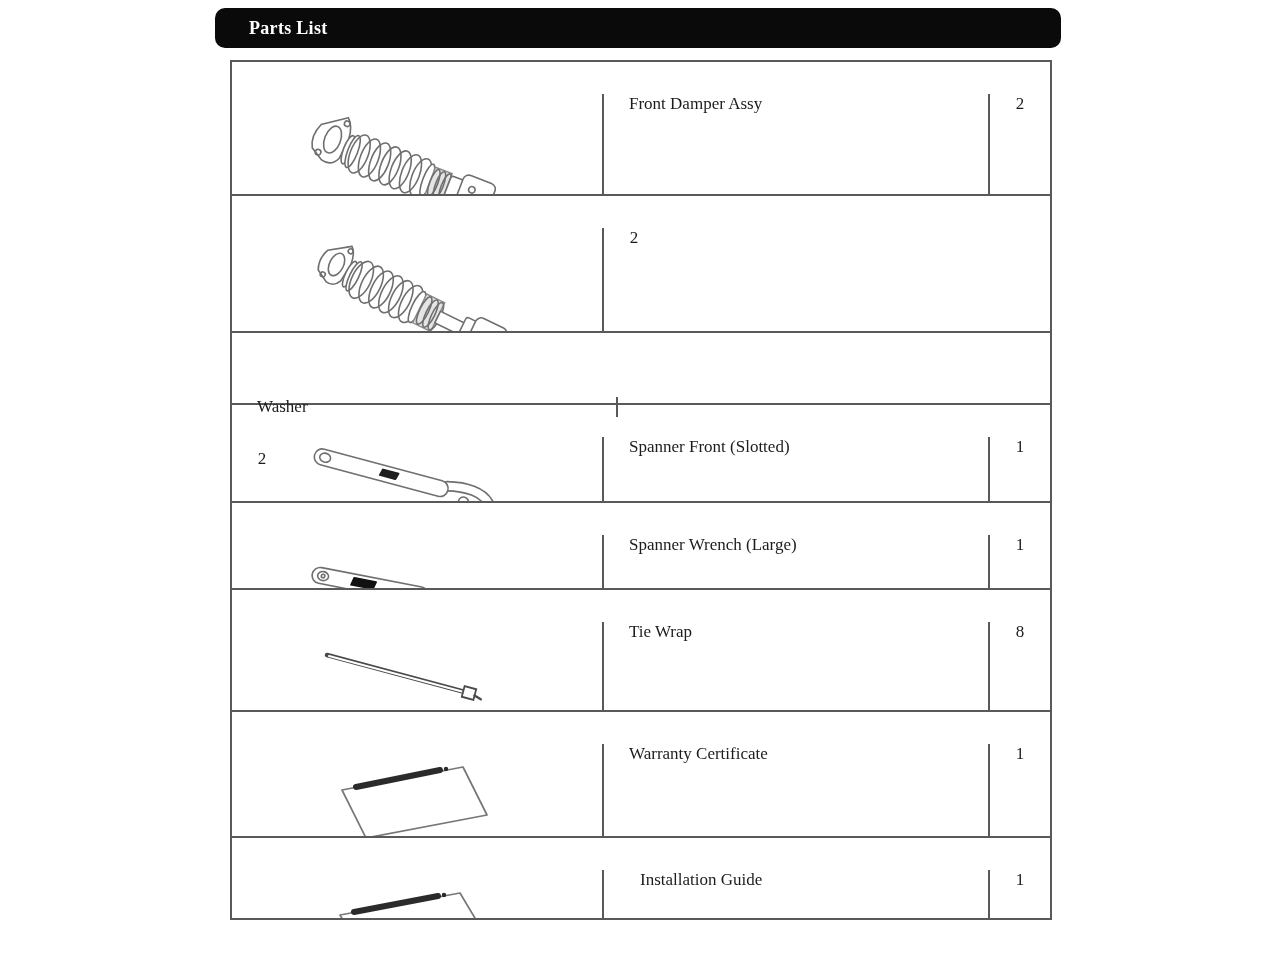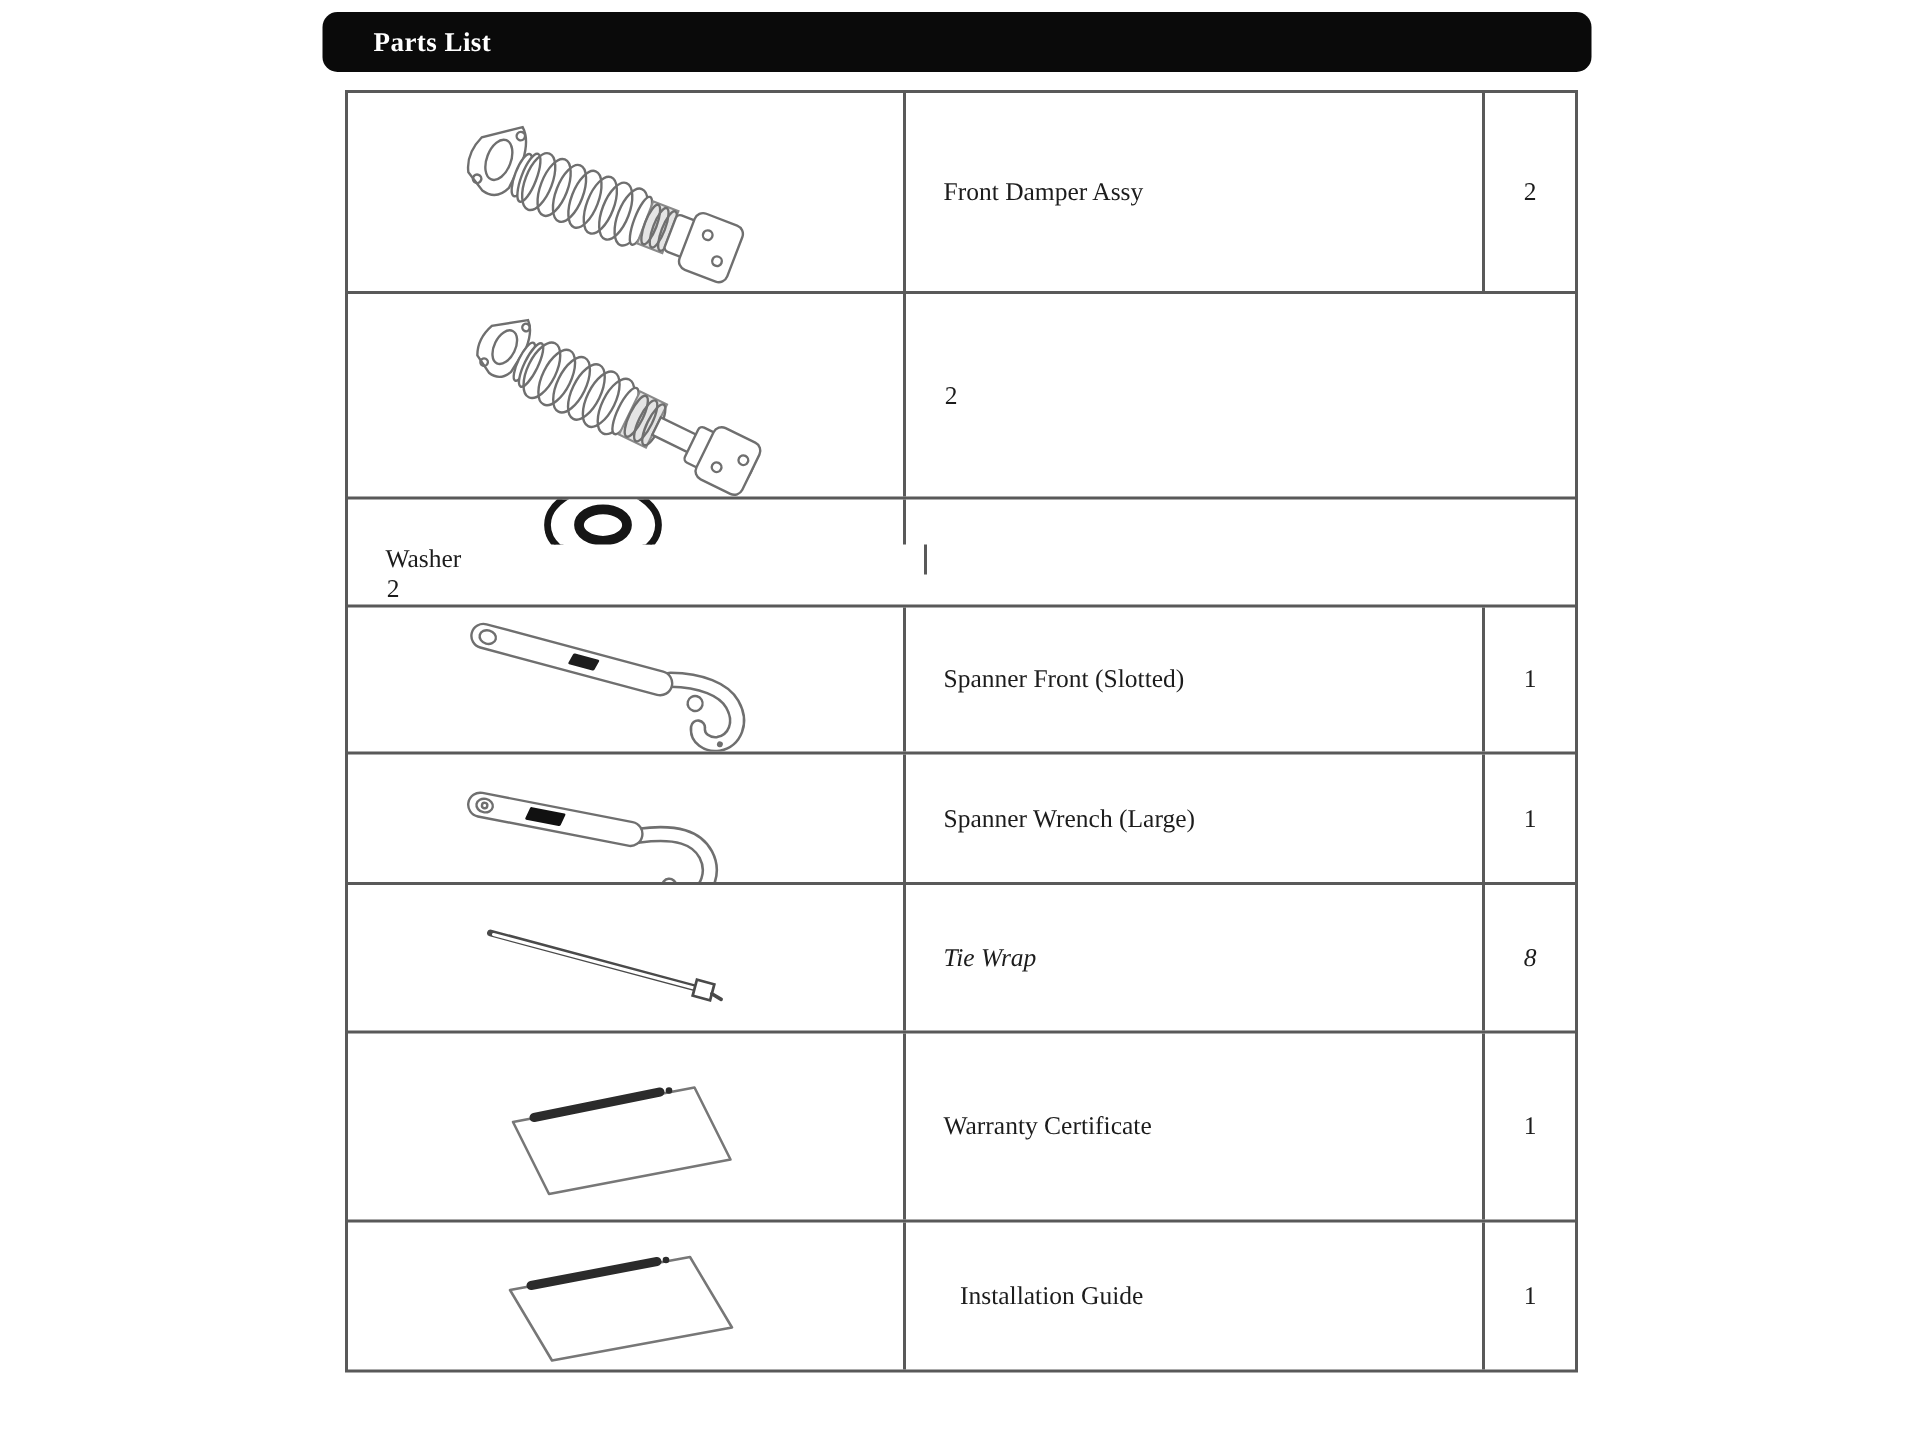--- a/index.html
+++ b/index.html
@@ -18,24 +18,24 @@
     position:absolute;left:230px;top:60px;width:818px;
     border:2px solid #595959;background:#fff;box-sizing:content-box;
   }
   .row{display:flex;border-bottom:2px solid #595959;box-sizing:border-box;}
   .row:last-child{border-bottom:none;}
   .row:nth-child(1){height:134px;}
   .row:nth-child(2){height:137px;}
   .row:nth-child(3){height:72px;flex-direction:column;}
   .row:nth-child(4){height:98px;}
   .row:nth-child(5){height:87px;}
-  .row:nth-child(6){height:99px;font-style:italic;}
+  .row:nth-child(6){height:122px;}
   .row:nth-child(7){height:126px;}
-  .row:nth-child(8){height:98px;}
-  .cell{box-sizing:border-box;display:flex;align-items:center;}
+  .row:nth-child(8){height:80px;}
+  .cell{box-sizing:border-box;display:flex;margin-top:32px;}
   .c1{width:372px;border-right:2px solid #595959;justify-content:flex-start;overflow:hidden;}
   .c2{width:386px;border-right:2px solid #595959;padding-left:25px;font-size:17px;}
   .c3{width:60px;justify-content:center;font-size:17px;}
   .row:nth-child(8) .c2{padding-left:36px;}
   svg{display:block;}
   .lineart{stroke:#6f6f6f;fill:none;stroke-width:1.6;}
   .lineartw{stroke:#6f6f6f;fill:#ffffff;stroke-width:1.6;}
   .collar{stroke:#8a8a8a;fill:#e4e4e4;stroke-width:1.4;}
 </style>
 </head>

